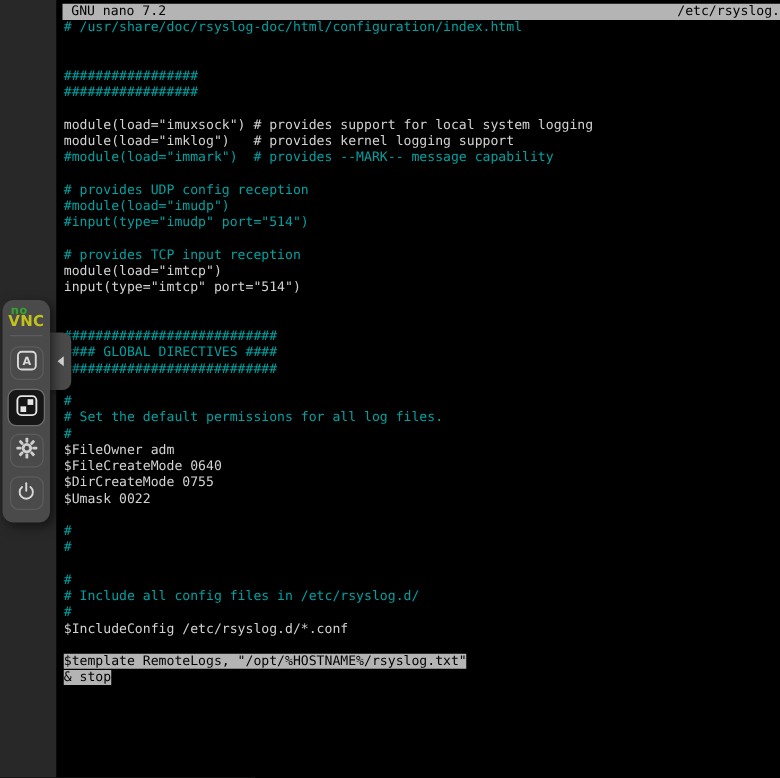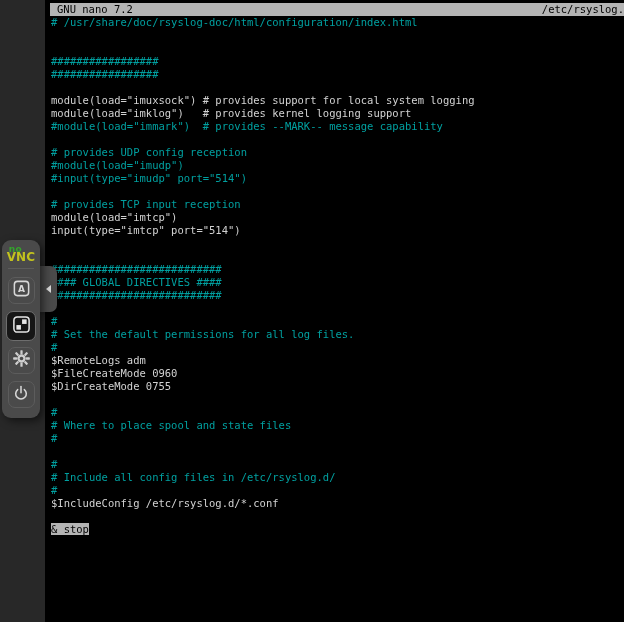--- a/index.html
+++ b/index.html
@@ -121,33 +121,34 @@
       <div class="line"><span class="t-code">input(type="imtcp" port="514")</span></div>
       <div class="line"><span class="t-blank"></span></div>
       <div class="line"><span class="t-blank"></span></div>
       <div class="line"><span class="t-comment">###########################</span></div>
       <div class="line"><span class="t-comment">#### GLOBAL DIRECTIVES ####</span></div>
       <div class="line"><span class="t-comment">###########################</span></div>
       <div class="line"><span class="t-blank"></span></div>
       <div class="line"><span class="t-comment">#</span></div>
       <div class="line"><span class="t-comment"># Set the default permissions for all log files.</span></div>
       <div class="line"><span class="t-comment">#</span></div>
-      <div class="line"><span class="t-code">$RemoteLogs adm</span></div>
-      <div class="line"><span class="t-code">$FileCreateMode 0960</span></div>
+      <div class="line"><span class="t-code">$FileOwner adm</span></div>
+      <div class="line"><span class="t-code">$FileCreateMode 0640</span></div>
       <div class="line"><span class="t-code">$DirCreateMode 0755</span></div>
-      <div class="line"><span class="t-blank"></span></div>
-      <div class="line"><span class="t-comment">#</span></div>
-      <div class="line"><span class="t-comment"># Where to place spool and state files</span></div>
+      <div class="line"><span class="t-code">$Umask 0022</span></div>
+      <div class="line"><span class="t-blank"></span></div>
+      <div class="line"><span class="t-comment">#</span></div>
       <div class="line"><span class="t-comment">#</span></div>
       <div class="line"><span class="t-blank"></span></div>
       <div class="line"><span class="t-comment">#</span></div>
       <div class="line"><span class="t-comment"># Include all config files in /etc/rsyslog.d/</span></div>
       <div class="line"><span class="t-comment">#</span></div>
       <div class="line"><span class="t-code">$IncludeConfig /etc/rsyslog.d/*.conf</span></div>
       <div class="line"><span class="t-blank"></span></div>
+      <div class="line"><span class="t-selected">$template RemoteLogs, "/opt/%HOSTNAME%/rsyslog.txt"</span></div>
       <div class="line"><span class="t-selected">&amp; stop</span></div>
     </div>
 </div>
 
 <div class="vnc-panel">
   <div class="vnc-logo">
     <span class="logo-no">no</span>
     <span class="logo-vnc">VNC</span>
   </div>
   <div class="vnc-sep"></div>

